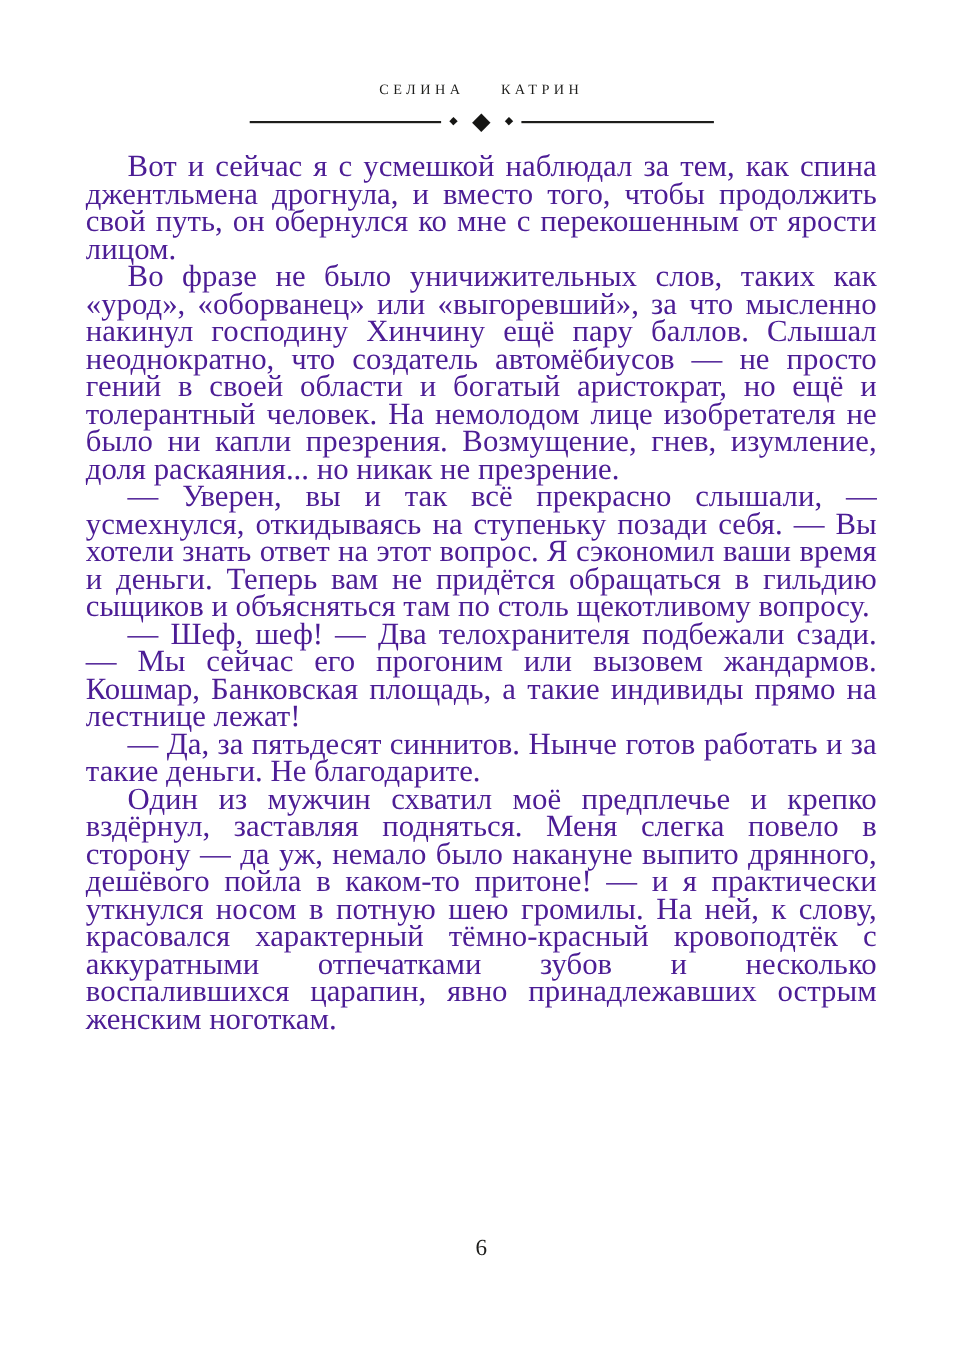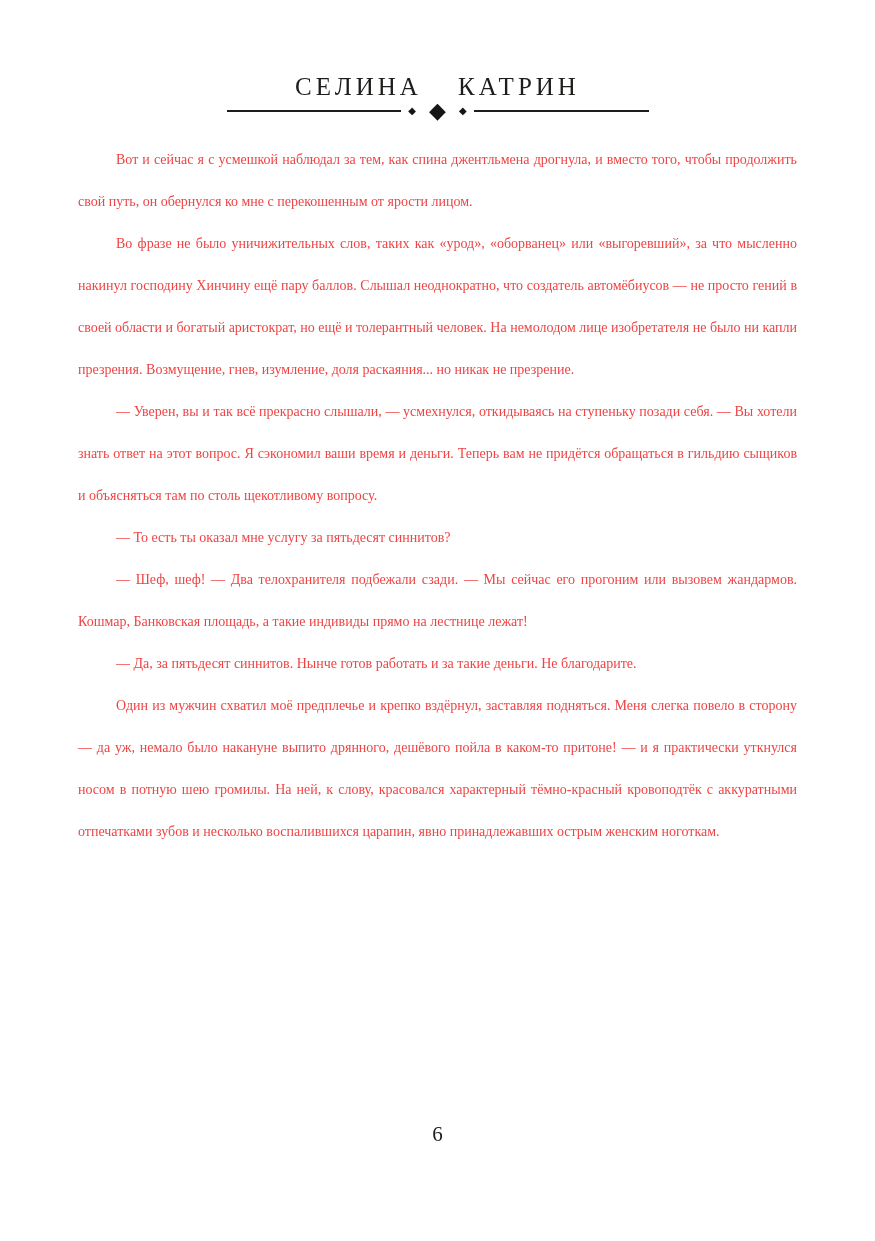--- a/index.html
+++ b/index.html
@@ -17,21 +17,21 @@
     height: 1241px;
     background: #ffffff;
     overflow: hidden;
   }
   .running-header {
     position: absolute;
     top: 73px;
     left: 0;
     width: 100%;
     text-align: center;
-    font-size: 25px;
+    font-size: 13px;
     letter-spacing: 4px;
     word-spacing: 26px;
     color: #1d1d1b;
     white-space: nowrap;
   }
   .divider {
     position: absolute;
     top: 99px;
     left: 50%;
     transform: translateX(-50%);
@@ -58,24 +58,24 @@
   }
   .divider .dia.large {
     font-size: 22px;
     margin: 0 6px;
   }
   .body-text {
     position: absolute;
     top: 139px;
     left: 78px;
     width: 719px;
-    font-size: 14px;
-    line-height: 42px;
+    font-size: 28px;
+    line-height: 25px;
     text-align: justify;
-    color: #ef4444;
+    color: #4c1d95;
     hyphens: auto;
   }
   .body-text p {
     margin: 0;
     padding: 0;
     text-indent: 38px;
   }
   .folio {
     position: absolute;
     top: 1122px;
@@ -98,21 +98,20 @@
     <span class="dia small">◆</span>
     <span class="dia large">◆</span>
     <span class="dia small">◆</span>
     <span class="line"></span>
   </div>
 
   <div class="body-text">
       <p>Вот и сейчас я с усмешкой наблюдал за тем, как спина джентльмена дрогнула, и вместо того, чтобы продолжить свой путь, он обернулся ко мне с перекошенным от ярости лицом.</p>
       <p>Во фразе не было уничижительных слов, таких как «урод», «оборванец» или «выгоревший», за что мысленно накинул господину Хинчину ещё пару баллов. Слышал неоднократно, что создатель автомёбиусов — не просто гений в своей области и богатый аристократ, но ещё и толерантный человек. На немолодом лице изобретателя не было ни капли презрения. Возмущение, гнев, изумление, доля раскаяния... но никак не презрение.</p>
       <p>— Уверен, вы и так всё прекрасно слышали, — усмехнулся, откидываясь на ступеньку позади себя. — Вы хотели знать ответ на этот вопрос. Я сэкономил ваши время и деньги. Теперь вам не придётся обращаться в гильдию сыщиков и объясняться там по столь щекотливому вопросу.</p>
-      <p>— То есть ты оказал мне услугу за пятьдесят синнитов?</p>
       <p>— Шеф, шеф! — Два телохранителя подбежали сзади. — Мы сейчас его прогоним или вызовем жандармов. Кошмар, Банковская площадь, а такие индивиды прямо на лестнице лежат!</p>
       <p>— Да, за пятьдесят синнитов. Нынче готов работать и за такие деньги. Не благодарите.</p>
       <p>Один из мужчин схватил моё предплечье и крепко вздёрнул, заставляя подняться. Меня слегка повело в сторону — да уж, немало было накануне выпито дрянного, дешёвого пойла в каком-то притоне! — и я практически уткнулся носом в потную шею громилы. На ней, к слову, красовался характерный тёмно-красный кровоподтёк с аккуратными отпечатками зубов и несколько воспалившихся царапин, явно принадлежавших острым женским ноготкам.</p>
     </div>
 
   <div class="folio">6</div>
 
 </div>
 
 </body></html>

